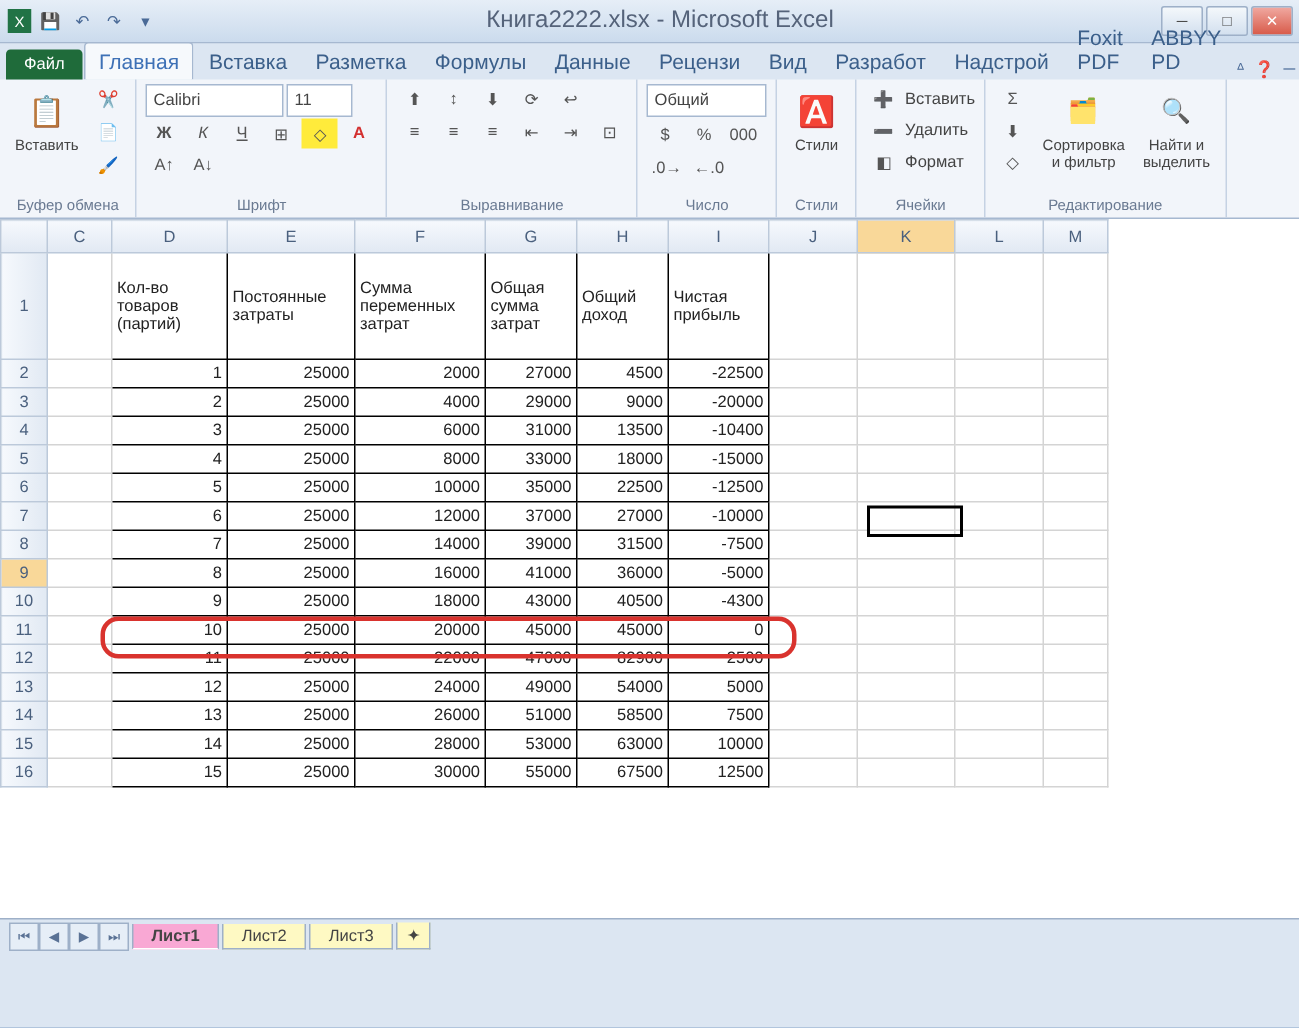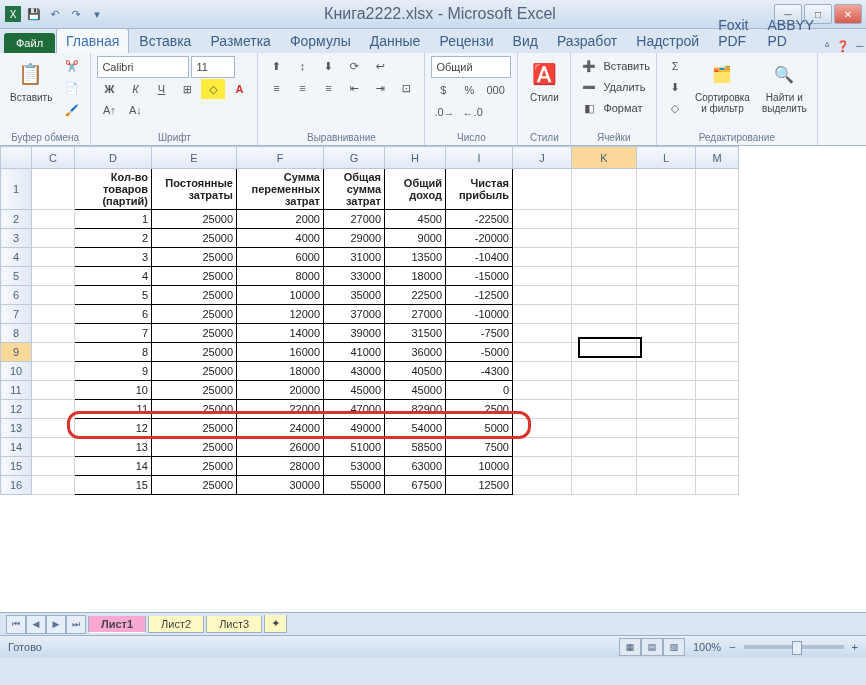--- a/index.html
+++ b/index.html
@@ -31,21 +31,21 @@
 .fx-area{display:flex;align-items:center;margin-left:4px;gap:4px}
 .fx-lbl{font-style:italic;color:#666;font-size:11px}
 .formula-bar{flex:1;background:white;border:1px solid #9eb0c8;height:17px;margin-right:20px}
 .grid-wrap{position:relative;background:white;height:466px;overflow:hidden}
 table{border-collapse:collapse;table-layout:fixed}
 .col-hdr td{background:linear-gradient(#f6f9fd,#e1e9f3);border:1px solid #bcc9da;text-align:center;height:19px;color:#4a607e;font-size:11px}
 .row-hdr{background:linear-gradient(90deg,#f6f9fd,#e1e9f3);border:1px solid #bcc9da;text-align:center;width:28px;color:#4a607e;font-size:11px}
 .row-hdr.sel{background:#f9d899}
 .col-hdr td.sel{background:#f9d899}
 .cell{border:1px solid #d4d4d4;height:18px;padding:0 3px;font-size:11px;color:#222;white-space:nowrap;overflow:hidden}
-.hdr-cell{border:1px solid #000;font-weight:bold;text-align:right;height:auto;padding:2px 3px;vertical-align:middle}
+.hdr-cell{border:1px solid #000;font-weight:normal;text-align:left;height:auto;padding:17px 3px;vertical-align:middle}
 .data-cell{border:1px solid #000;text-align:right;padding:0 3px}
 .empty{border-right:1px solid #d4d4d4;border-bottom:1px solid #d4d4d4}
 .active-cell{outline:2px solid #000;outline-offset:-1px;position:absolute}
 .highlight-row{position:absolute;border:3px solid #d9332e;border-radius:12px;pointer-events:none}
 .sheet-tabs{height:22px;background:#dce6f2;display:flex;align-items:center;border-top:1px solid #9eb0c8;padding-left:6px}
 .nav-btns{display:flex;gap:0}
 .nav-btn{width:18px;height:17px;border:1px solid #9eb0c8;background:#e6eef7;display:flex;align-items:center;justify-content:center;font-size:9px;color:#5a7295}
 .sheet-tab{padding:2px 12px;background:white;border:1px solid #9eb0c8;border-top:none;font-size:11px;margin-left:2px}
 .sheet-tab.active{background:#f9a8d4;font-weight:bold;border-bottom:1px solid white}
 .sheet-tab.inactive{background:#fef9c3}
@@ -485,29 +485,13 @@
       <div class="nav-btn">◀</div>
       <div class="nav-btn">▶</div>
       <div class="nav-btn">⏭</div>
     </div>
     <div class="sheet-tab active">Лист1</div>
     <div class="sheet-tab inactive">Лист2</div>
     <div class="sheet-tab inactive">Лист3</div>
     <div class="sheet-tab inactive" style="padding:2px 6px">✦</div>
   </div>
 
-  <div class="status-bar">
-    <span>Готово</span>
-    <div class="status-right">
-      <div class="view-btns">
-        <div class="view-btn">▦</div>
-        <div class="view-btn">▤</div>
-        <div class="view-btn">▧</div>
-      </div>
-      <span>100%</span>
-      <span>−</span>
-      <div class="zoom-slider">
-          <div class="zoom-thumb"></div>
-        </div>
-      <span>+</span>
-    </div>
-  </div>
 </div>
 
 </body></html>

